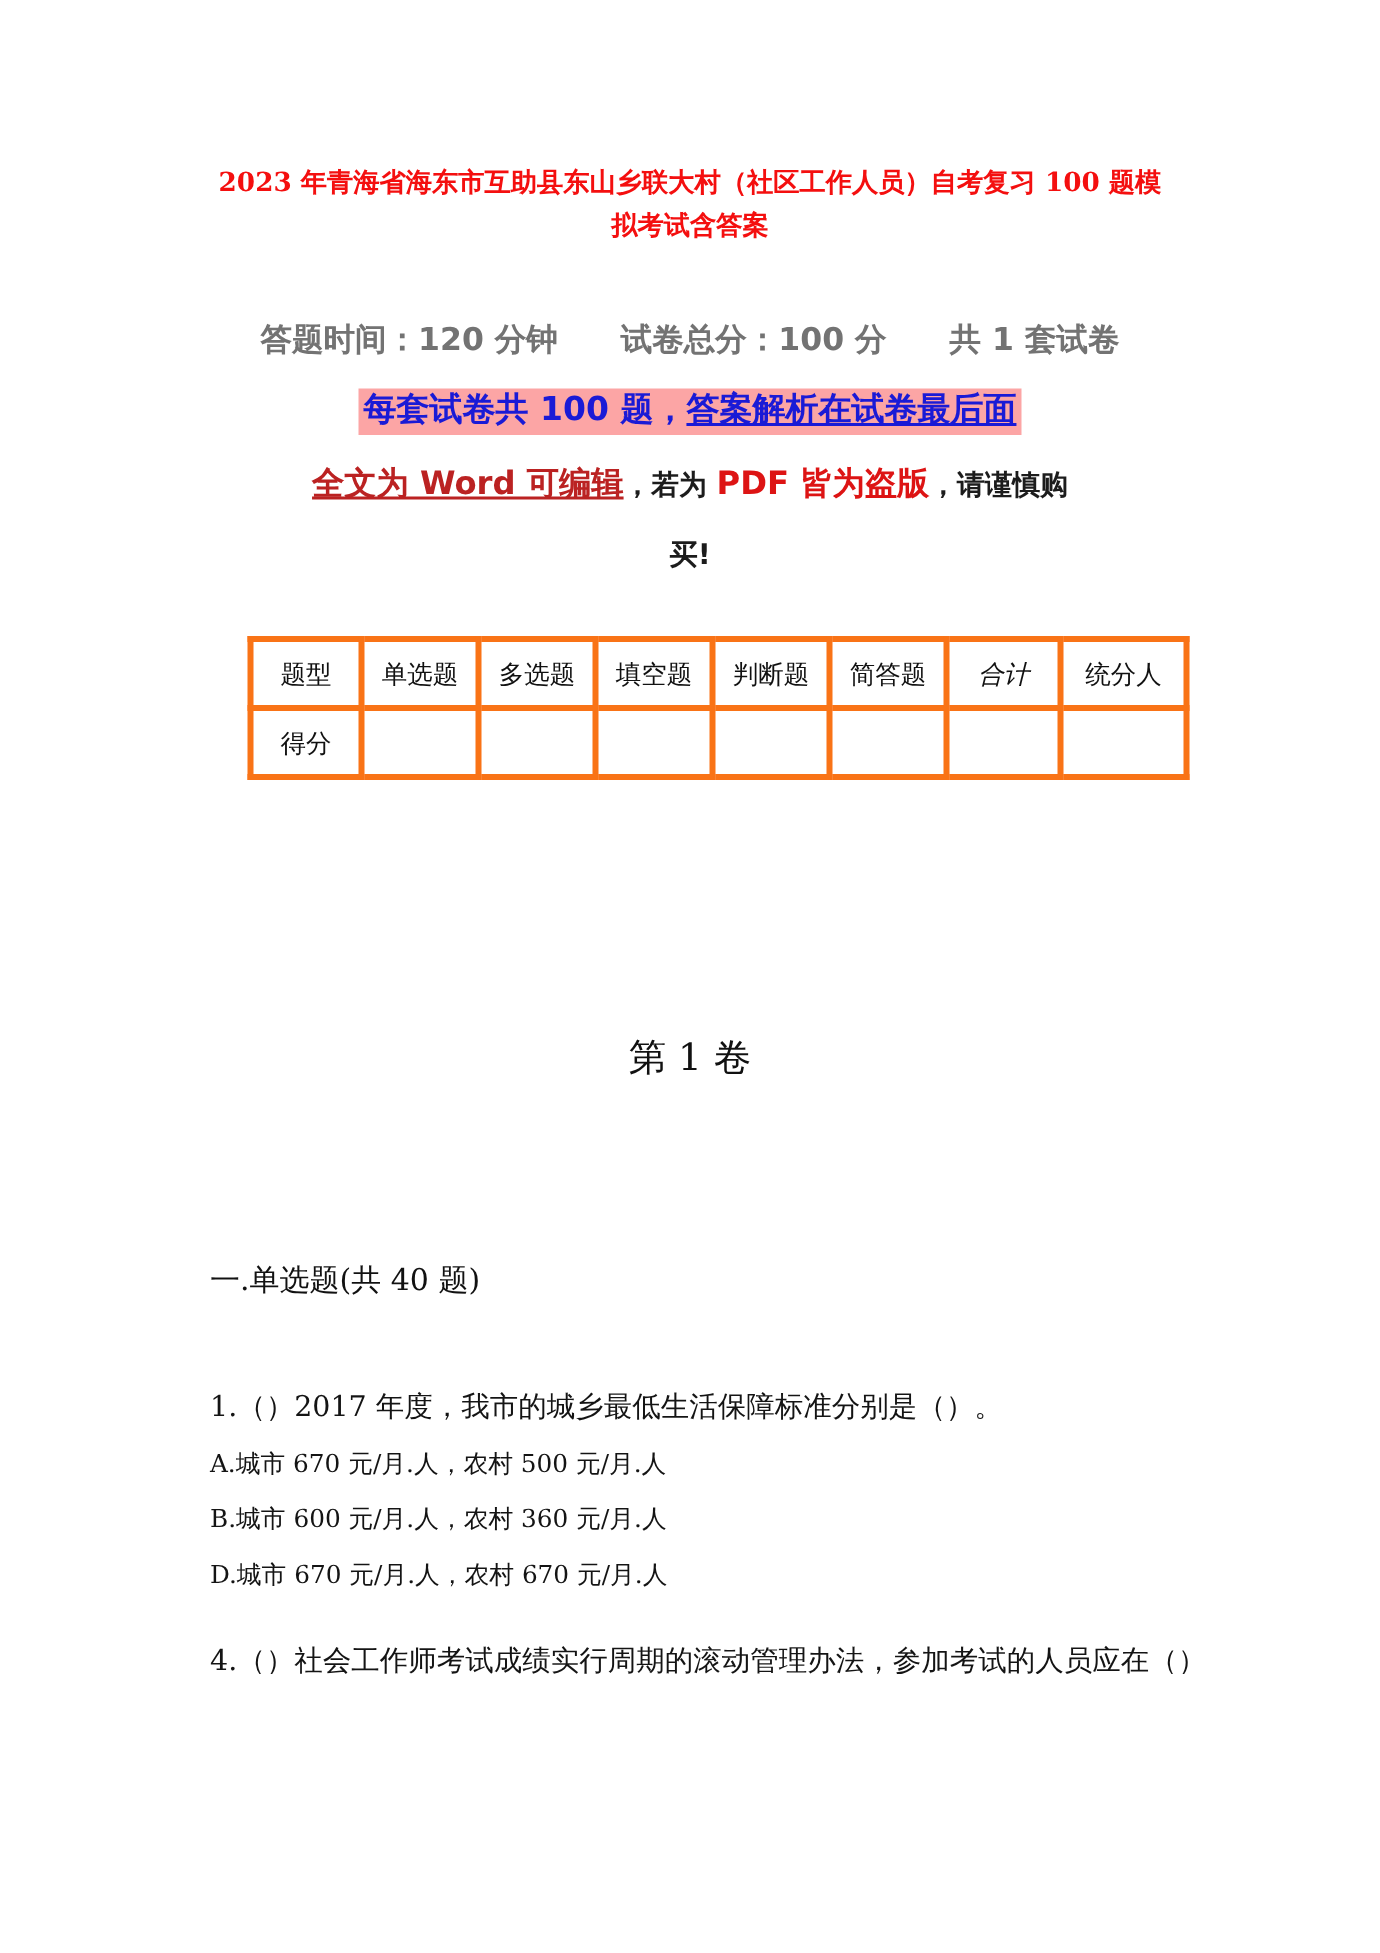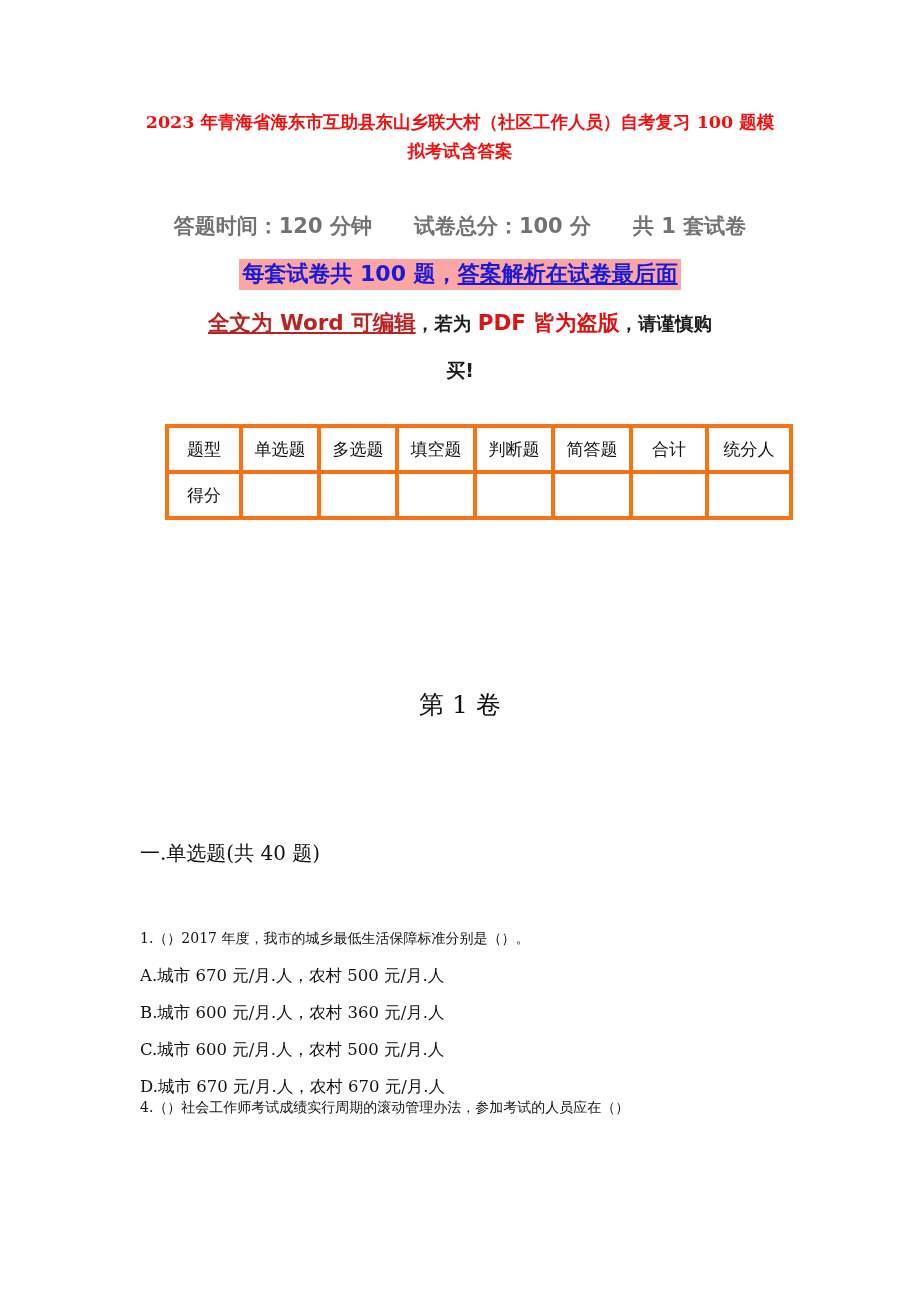--- a/index.html
+++ b/index.html
@@ -124,21 +124,21 @@
     font-size: 17px;
     color: #111111;
     padding: 0;
   }
   .score-table td.c0 { width: 70px; }
   .score-table td.c1,
   .score-table td.c2,
   .score-table td.c3,
   .score-table td.c4,
   .score-table td.c5 { width: 74px; }
-  .score-table td.c6 { width: 72px; }
+  .score-table td.c6 { width: 72px; font-style: italic; }
   .score-table td.c7 { width: 80px; }
 
   
   .volume-heading {
     position: absolute;
     left: 140px;
     top: 688px;
     width: 640px;
     text-align: center;
     color: #111111;
@@ -160,21 +160,21 @@
 
   
   .q-block {
     position: absolute;
     left: 140px;
     width: 680px;
     color: #141414;
     font-family: "DejaVu Serif", serif;
   }
   .q-text {
-    font-size: 14px;
+    font-size: 19px;
     line-height: 26px;
   }
   .q-options {
     margin-top: 12px;
   }
   .q-option {
     font-size: 16.5px;
     line-height: 25px;
     white-space: pre;
     margin-top: 12px;
@@ -227,21 +227,20 @@
 
   <div class="volume-heading">第 1 卷</div>
 
   <div class="section-heading">一.单选题(共 40 题)</div>
 
   <div class="q-block" id="q1">
     <div class="q-text">1.（）2017 年度，我市的城乡最低生活保障标准分别是（）。</div>
     <div class="q-options">
       <div class="q-option">A.城市 670 元/月.人，农村 500 元/月.人</div>
       <div class="q-option">B.城市 600 元/月.人，农村 360 元/月.人</div>
-      <div class="q-option">C.城市 600 元/月.人，农村 500 元/月.人</div>
       <div class="q-option">D.城市 670 元/月.人，农村 670 元/月.人</div>
     </div>
   </div>
 
   <div class="q-block" id="q2">
     <div class="q-text" style="white-space: pre-line;">4.（）社会工作师考试成绩实行周期的滚动管理办法，参加考试的人员应在（）
 通过全部科目的考试。</div>
   </div>
 
 </div>

